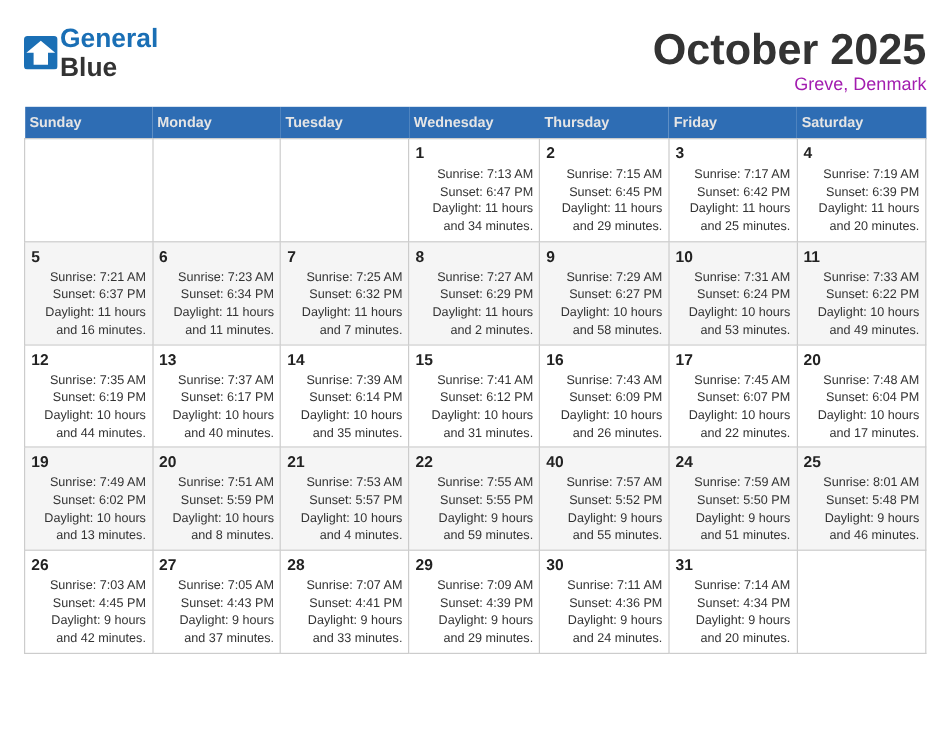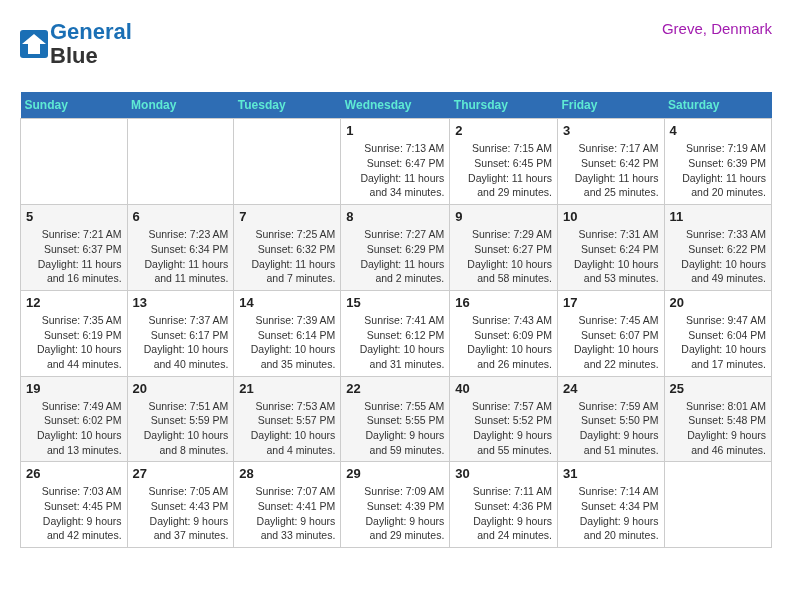--- a/index.html
+++ b/index.html
@@ -7,21 +7,21 @@
       font-family: Arial, sans-serif;
       background: #fff;
       width: 792px;
       min-height: 612px;
       padding: 20px;
     }
     .header {
       display: flex;
       justify-content: space-between;
       align-items: flex-start;
-      margin-bottom: 24px;
+      margin-bottom: 10px;
     }
     .logo {
       display: flex;
       align-items: center;
     }
     .logo-text {
       font-size: 22px;
       font-weight: bold;
       color: #333;
       line-height: 1.1;
@@ -46,21 +46,21 @@
       font-size: 15px;
       color: #a21caf;
     }
     .calendar {
       width: 100%;
       border-collapse: collapse;
       font-size: 11px;
     }
     .calendar th {
       background-color: #2e6db4;
-      color: #5eead4;
+      color: #e5e5e5;
       padding: 6px 4px;
       text-align: left;
       font-size: 12px;
       font-weight: bold;
     }
     .calendar td {
       border: 1px solid #ccc;
       vertical-align: top;
       padding: 4px 5px;
       width: 113px;
@@ -99,20 +99,21 @@
       <polygon points="14,4 26,14 20,14 20,24 8,24 8,14 2,14" fill="white"></polygon>
     </svg>
     <div>
       <div class="logo-text">
         <span>General</span><br>
         <span style="color:#333;">Blue</span>
       </div>
     </div>
   </div>
   <div class="title-block">
+    <div class="month-title">October 2025</div>
     <div class="location">Greve, Denmark</div>
   </div>
 </div>
 
 <table class="calendar">
   <thead>
     <tr>
     <th>Sunday</th>
         <th>Monday</th>
         <th>Tuesday</th>
@@ -228,21 +229,21 @@
 Daylight: 10 hours and 26 minutes.</div>
         </td>
         <td>
           <div class="day-number">17</div>
           <div class="day-info">Sunrise: 7:45 AM
 Sunset: 6:07 PM
 Daylight: 10 hours and 22 minutes.</div>
         </td>
         <td>
           <div class="day-number">20</div>
-          <div class="day-info">Sunrise: 9:47 AM
+          <div class="day-info">Sunrise: 7:48 AM
 Sunset: 6:04 PM
 Daylight: 10 hours and 17 minutes.</div>
         </td>
       </tr>
       <tr>
         <td>
           <div class="day-number">19</div>
           <div class="day-info">Sunrise: 7:49 AM
 Sunset: 6:02 PM
 Daylight: 10 hours and 13 minutes.</div>

